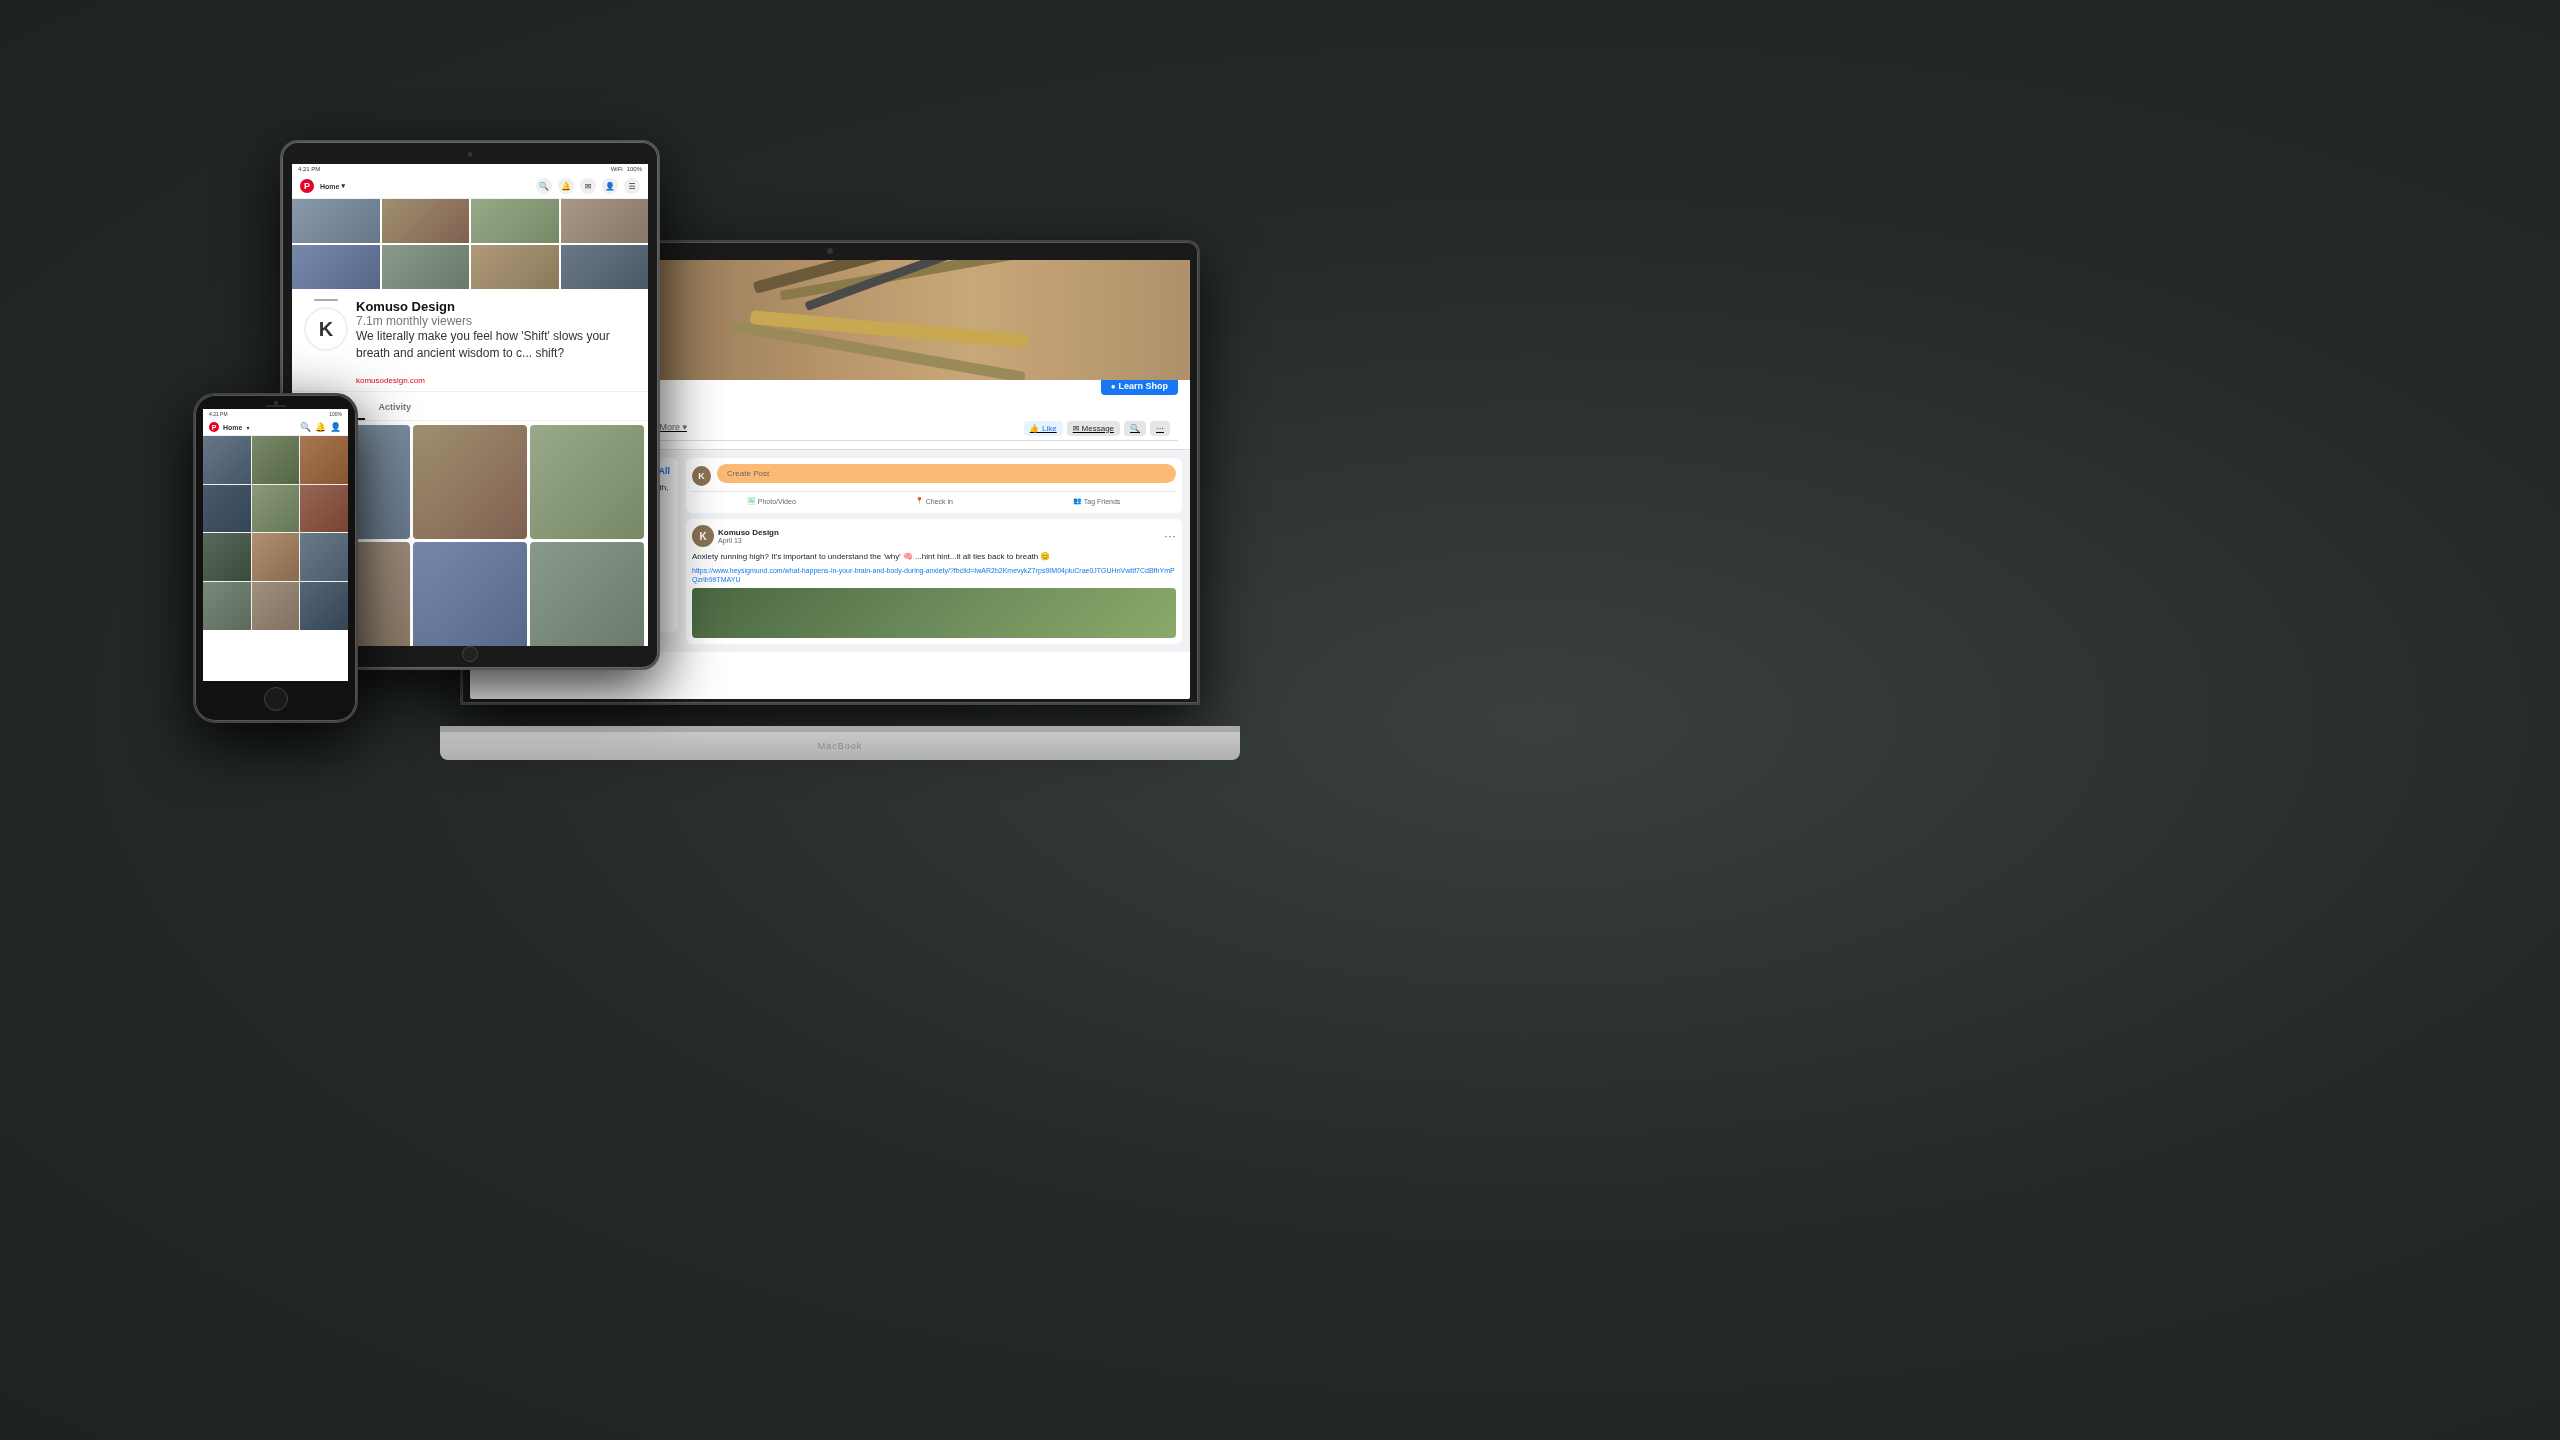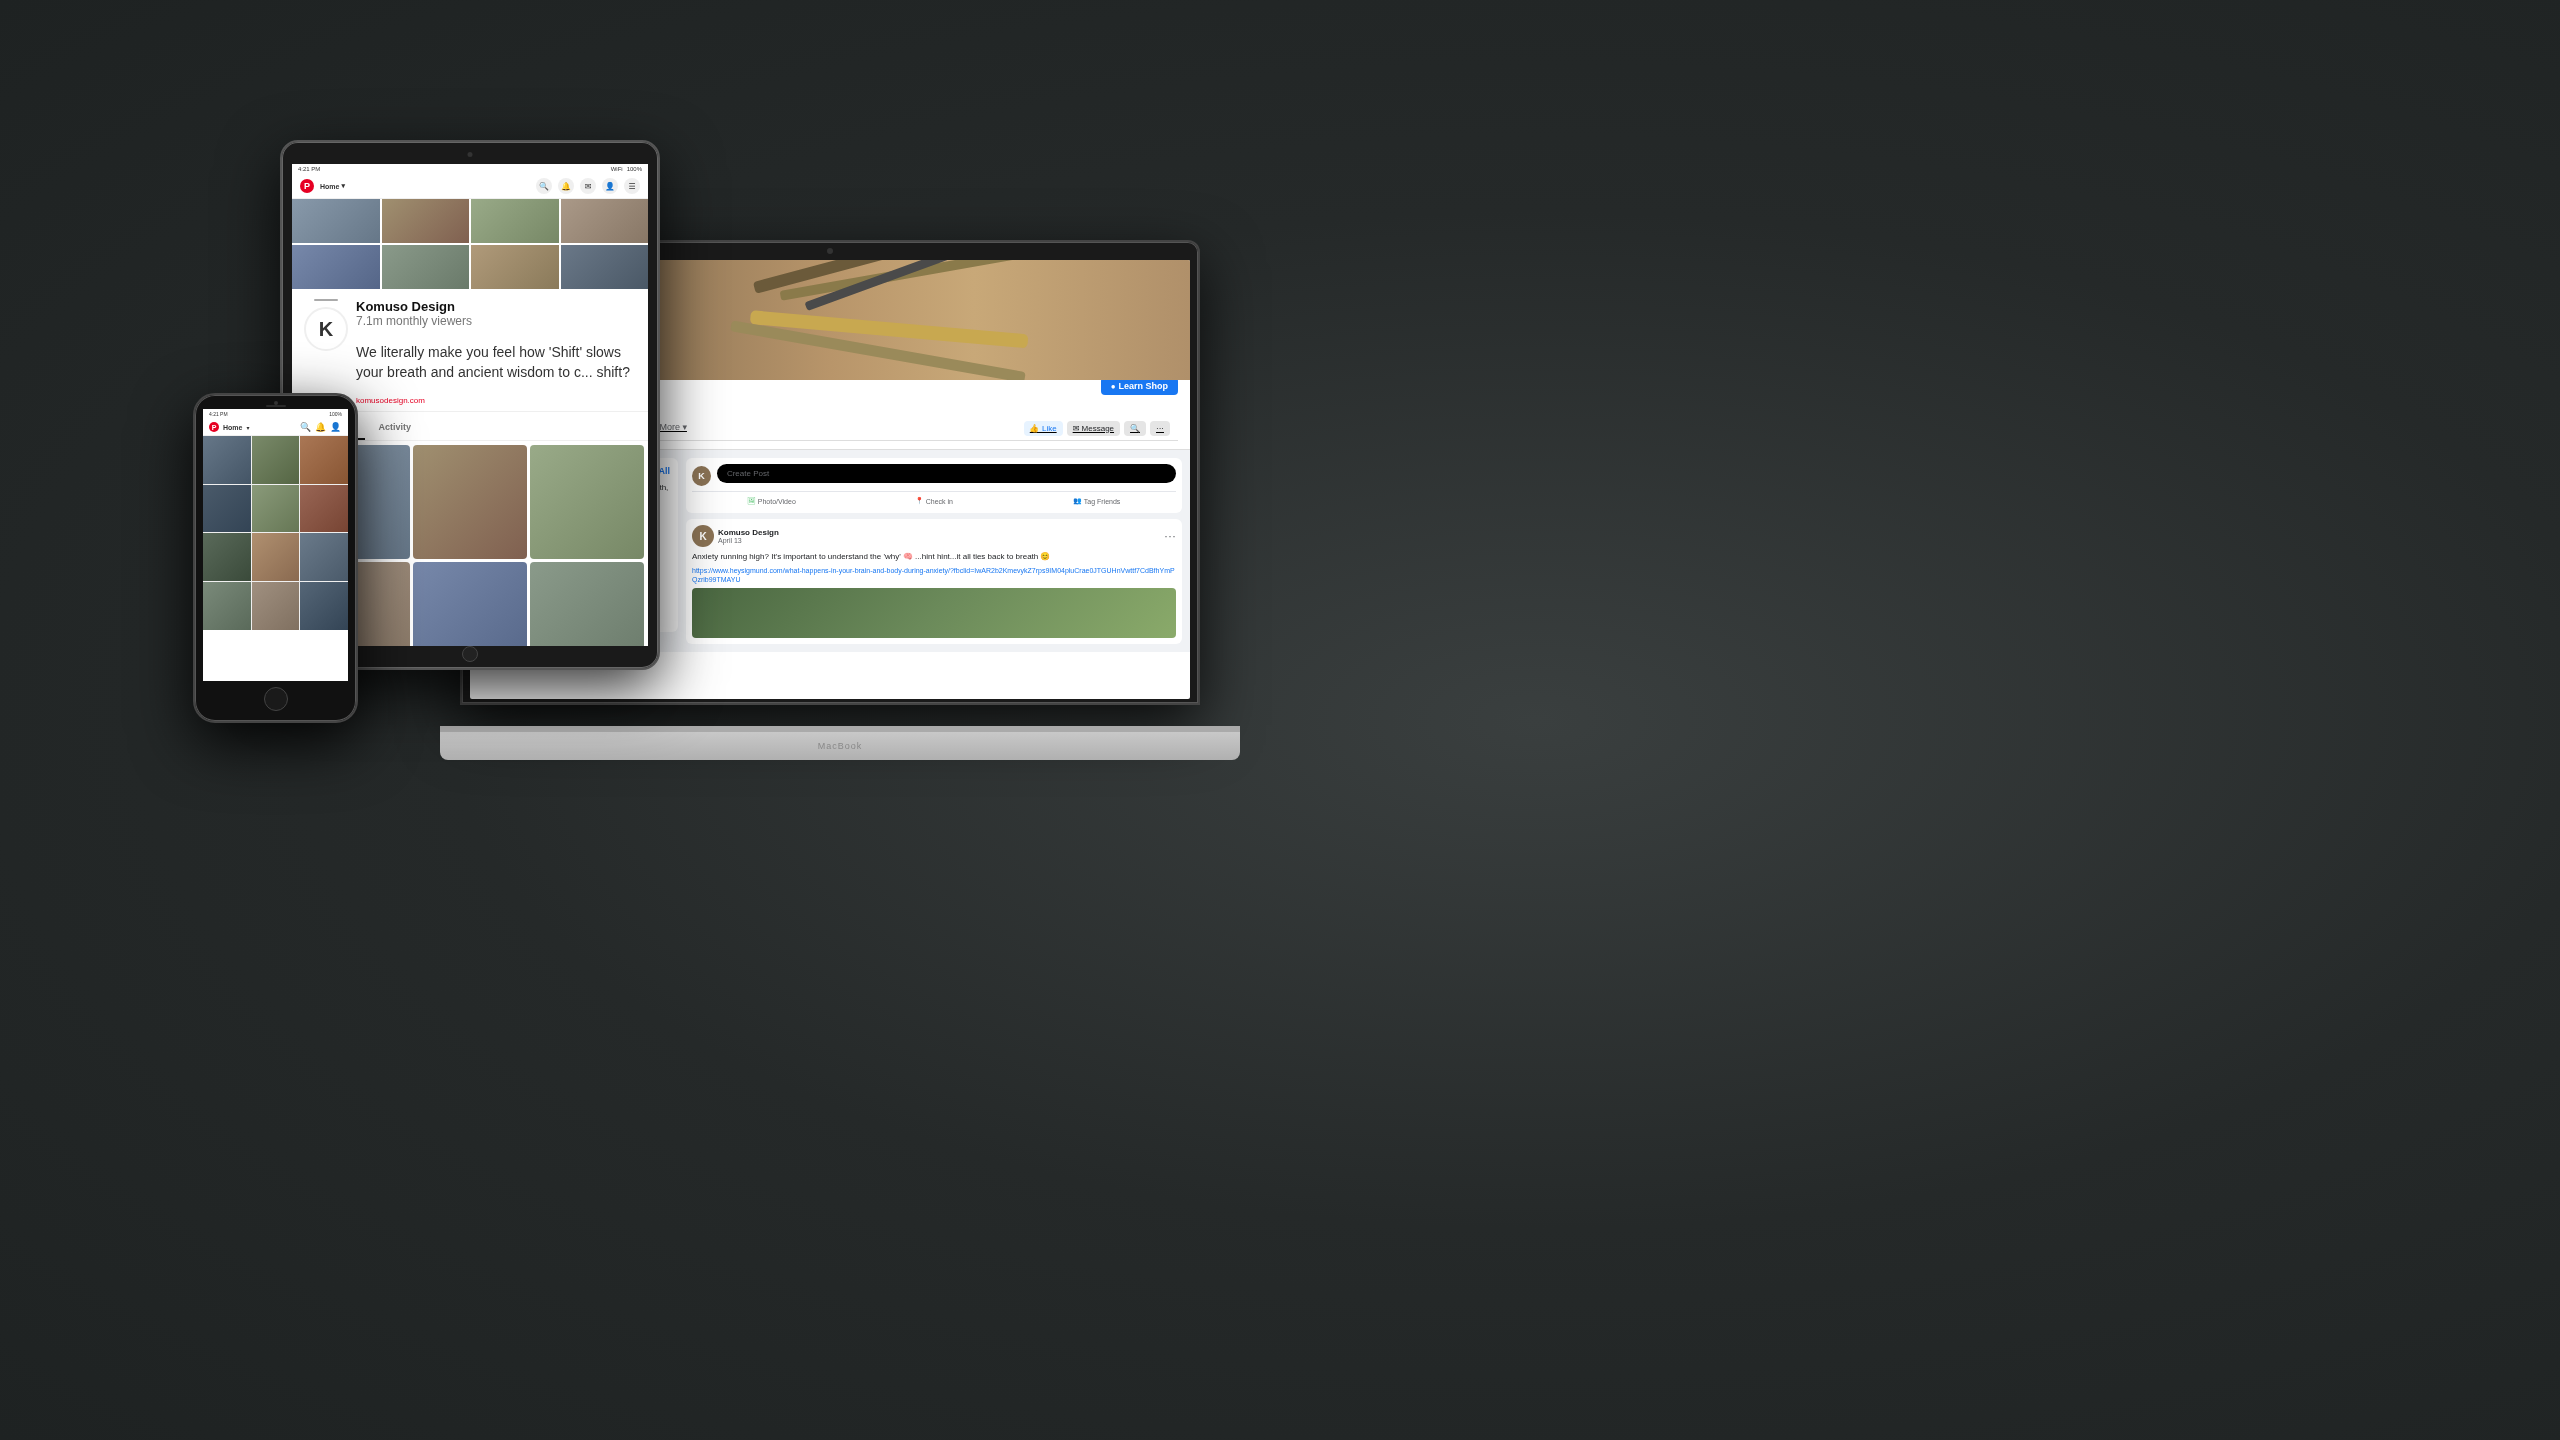--- a/index.html
+++ b/index.html
@@ -279,21 +279,21 @@
 
     .fb-create-post {
       background: #fff;
       border-radius: 6px;
       margin-bottom: 6px;
       padding: 6px;
     }
 
     .fb-create-post-btn {
       width: 100%;
-      background: #000000;
+      background: #fdba74;
       border: none;
       border-radius: 20px;
       padding: 5px 10px;
       text-align: right;
       font-size: 8px;
       color: #65676b;
       cursor: pointer;
       display: flex;
       align-items: center;
       gap: 4px;
@@ -528,23 +528,23 @@
       font-weight: 700;
       color: #111;
     }
 
     .pin-profile-stats {
       font-size: 12px;
       color: #767676;
     }
 
     .pin-profile-desc {
-      font-size: 14px;
+      font-size: 12px;
       color: #333;
-      margin-top: 15px;
+      margin-top: 0;
       line-height: 1.4;
     }
 
     .pin-website {
       font-size: 8px;
       color: #e60023;
       margin-top: 14px;
     }
 
     .pin-tabs {

